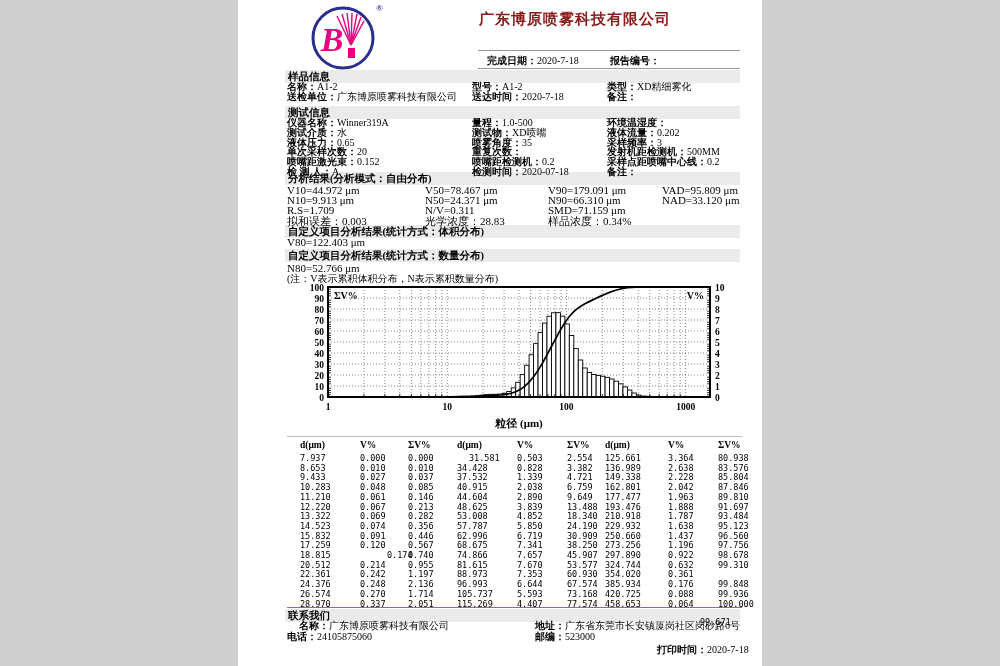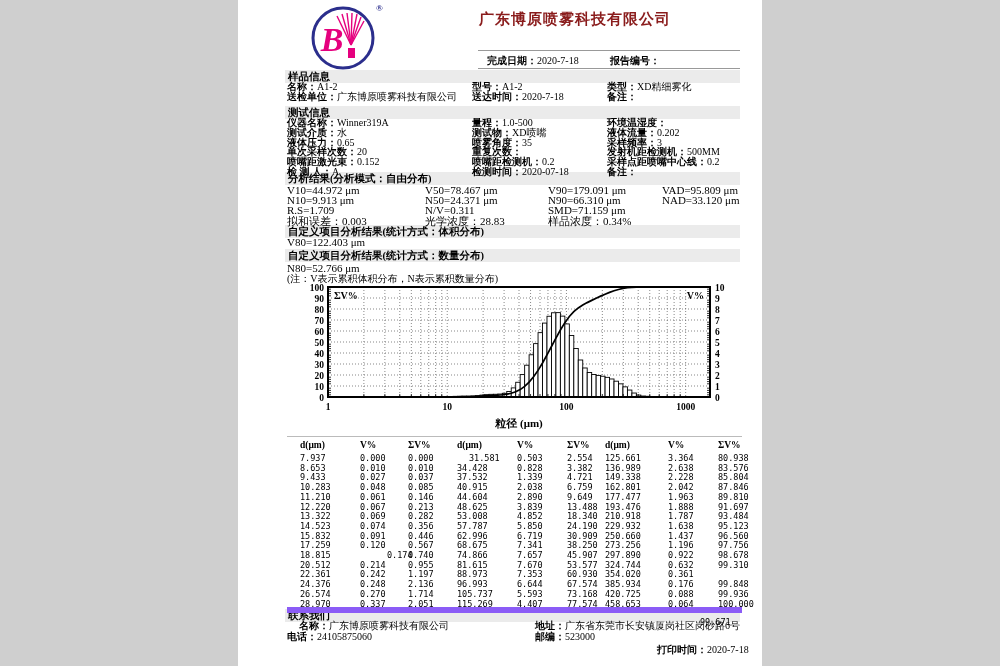--- a/index.html
+++ b/index.html
@@ -17,21 +17,21 @@
   .dr-b{position:absolute;left:132px;top:3px;white-space:nowrap;}
   .secbar{position:absolute;left:47px;width:455px;height:13px;background:#ebebeb;
        font-weight:bold;font-size:10.5px;line-height:13px;padding-left:3px;
        box-sizing:border-box;white-space:nowrap;}
   .f{position:absolute;font-size:10px;line-height:10px;white-space:nowrap;}
   .f .lbl{font-weight:bold;}
   .plain{position:absolute;font-size:11px;white-space:nowrap;}
   .note{position:absolute;font-size:10px;white-space:nowrap;}
   .chart{position:absolute;left:0;top:278px;}
   .dtable{position:absolute;left:49px;top:436px;width:455px;height:170px;
-       border-top:1px solid #bbb;border-bottom:6px solid #8b5cf6;
+       border-top:1px solid #bbb;border-bottom:1px solid #8b5cf6;
        font-family:"DejaVu Sans Mono","Liberation Mono",monospace;font-size:8.5px;text-decoration:underline;}
   .trow{position:absolute;left:0;width:460px;height:10px;}
   .tcell{position:absolute;white-space:nowrap;}
   .thead{font-weight:bold;font-family:"Liberation Serif",serif;font-size:9.5px;}
   .print-line{position:absolute;left:419px;top:643px;font-size:10px;white-space:nowrap;}
   .print-line .lbl{font-weight:bold;}
 </style>
 </head>
 <body>
 

